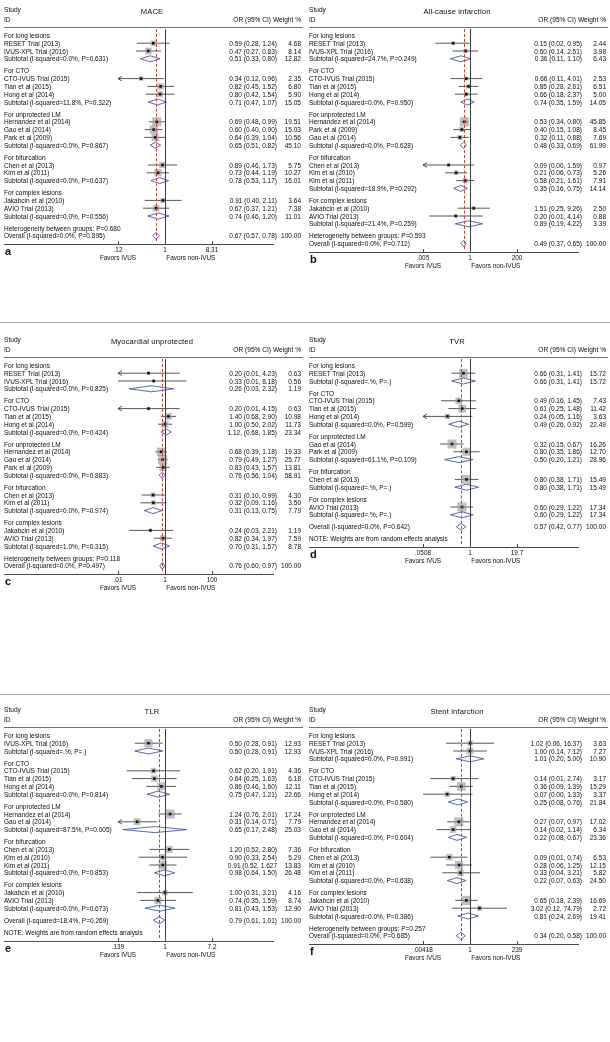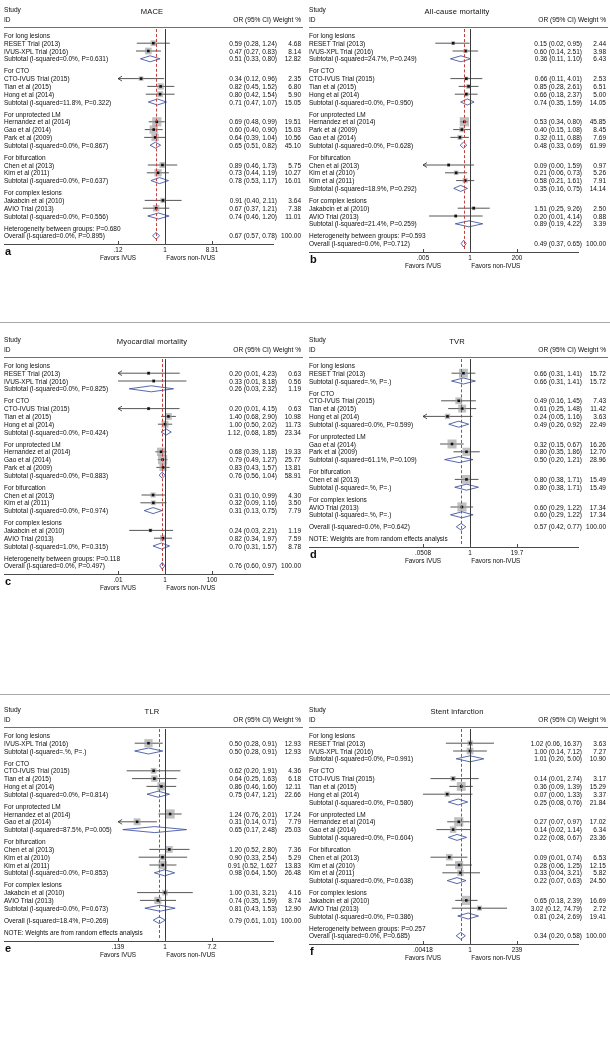--- a/index.html
+++ b/index.html
@@ -145,21 +145,21 @@
         <div class="ticklbl" style="left: 165.031px; top: 246.2px;">1</div>
         <div class="tick" style="left: 212px; top: 241.2px;"></div>
         <div class="ticklbl" style="left: 212px; top: 246.2px;">8.31</div>
         <div class="favlbl" style="left: 118px; top: 254.2px;">Favors IVUS</div>
         <div class="favlbl" style="left: 190.864px; top: 254.2px;">Favors non-IVUS</div>
         <div class="pletter" style="top: 245.2px;">a</div>
       </div>
     </div>
     <div class="panel" style="left: 305px; top: 0px; height: 274px;">
       <div class="inner">
-        <div class="ptitle" style="top: 7px;">All-cause mortality</div>
+        <div class="ptitle" style="top: 7px;">All-cause infarction</div>
         <div class="hdr hdr-study" style="top: 6px;">Study</div>
         <div class="hdr hdr-id" style="top: 16px;">ID</div>
         <div class="hdr hdr-or" style="top: 16px;">OR (95% CI) Weight %</div>
         <div class="rule" style="top: 27px;"></div>
         <svg width="305" height="224.00000000000009" style="left: 0px; top: 29px;">
           <line x1="130.2974579408944" x2="164.5449904810467" y1="14.199999999999998" y2="14.199999999999998" class="cibar"></line>
           <rect x="146.2637319151016" y="12.292591555068583" width="3.814816889862829" height="3.814816889862829" class="box"></rect>
           <rect x="146.871140360033" y="12.899999999999997" width="2.6" height="2.6" class="pt"></rect>
           <line x1="147.55912248047753" x2="173.16358975980594" y1="21.999999999999993" y2="21.999999999999993" class="cibar"></line>
           <rect x="158.33740540984158" y="19.86880710891416" width="4.262385782171662" height="4.262385782171662" class="box"></rect>
@@ -258,21 +258,21 @@
         <div class="ticklbl" style="left: 165px; top: 254px;">1</div>
         <div class="tick" style="left: 212px; top: 249px;"></div>
         <div class="ticklbl" style="left: 212px; top: 254px;">200</div>
         <div class="favlbl" style="left: 118px; top: 262px;">Favors IVUS</div>
         <div class="favlbl" style="left: 190.85px; top: 262px;">Favors non-IVUS</div>
         <div class="pletter" style="top: 253px;">b</div>
       </div>
     </div>
     <div class="panel" style="left: 0px; top: 330px; height: 266.2px;">
       <div class="inner">
-        <div class="ptitle" style="top: 7px;">Myocardial mortality</div>
+        <div class="ptitle" style="top: 7px;">Myocardial unprotected</div>
         <div class="hdr hdr-study" style="top: 6px;">Study</div>
         <div class="hdr hdr-id" style="top: 16px;">ID</div>
         <div class="hdr hdr-or" style="top: 16px;">OR (95% CI) Weight %</div>
         <div class="rule" style="top: 27px;"></div>
         <svg width="305" height="216.20000000000007" style="left: 0px; top: 29px;">
           <line x1="118" x2="179.71899863331348" y1="14.199999999999998" y2="14.199999999999998" class="cibar"></line>
           <polyline points="122,11.799999999999997 118,14.199999999999998 122,16.599999999999998" class="arrowl"></polyline>
           <rect x="146.92696077064238" y="12.552755872538821" width="3.2944882549223546" height="3.2944882549223546" class="box"></rect>
           <rect x="147.27420489810353" y="12.899999999999997" width="2.6" height="2.6" class="pt"></rect>
           <line x1="118" x2="186.44970263627607" y1="21.999999999999993" y2="21.999999999999993" class="cibar"></line>

